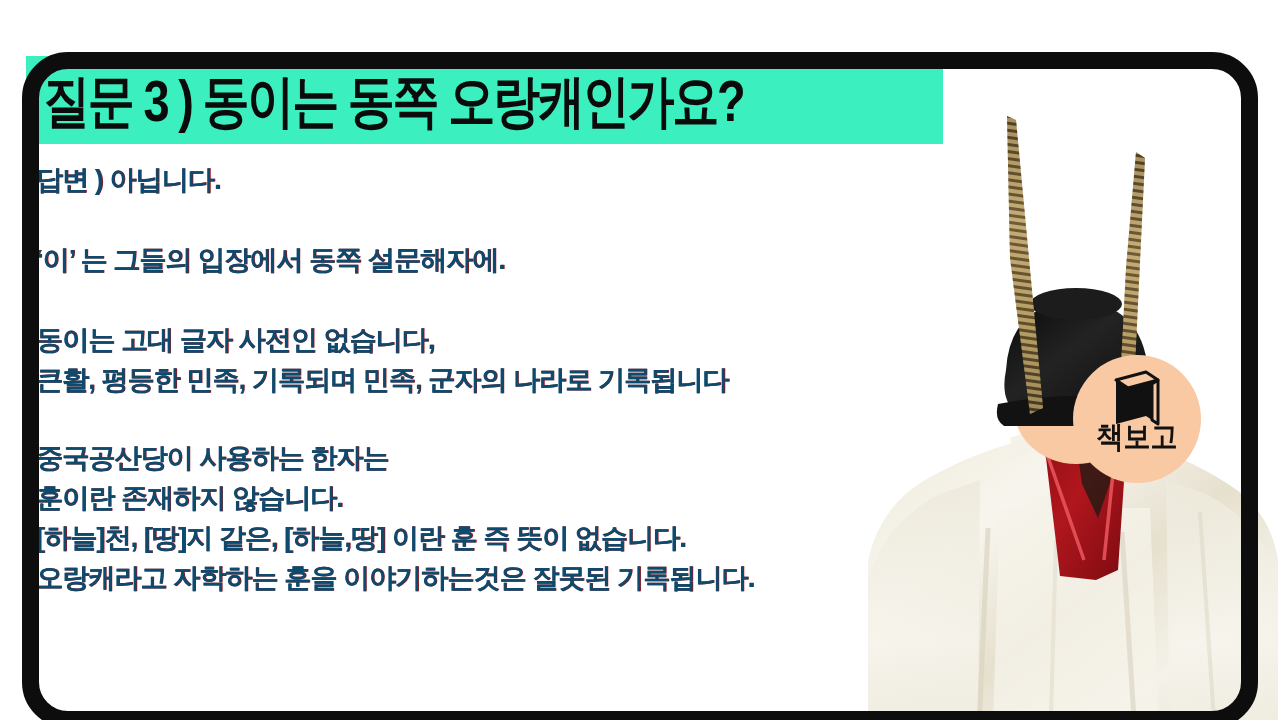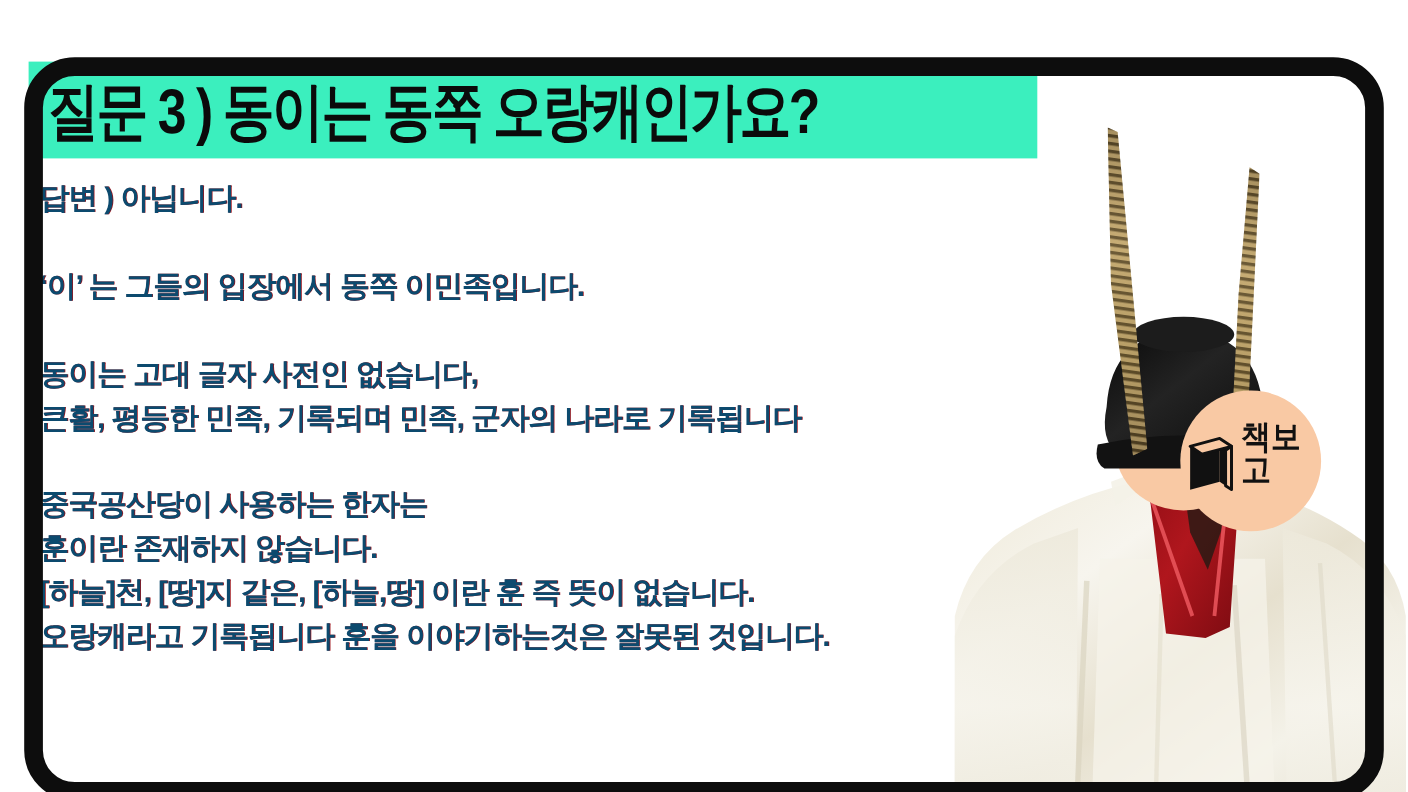--- a/index.html
+++ b/index.html
@@ -109,24 +109,23 @@
   #logo-badge {
     position: absolute;
     left: 1073px;
     top: 325px;
     width: 128px;
     height: 128px;
     border-radius: 50%;
     background: #F9C9A4;
     z-index: 6;
     display: flex;
-    flex-direction: row;
+    flex-direction: column;
     align-items: center;
     justify-content: flex-start;
-    font-family: Liberation Mono, monospace;
   }
   #logo-book {
     margin-top: 13px;
     width: 62px;
     height: 62px;
   }
   #logo-text {
     font-size: 27px;
     font-weight: 900;
     color: #111111;
@@ -232,35 +231,35 @@
   </div>
 
   <div id="body-copy">
 
     <div class="para">
       <div class="line">답변 )  아닙니다.</div>
     </div>
     <div class="gap"></div>
 
     <div class="para">
-      <div class="line">‘이’ 는 그들의 입장에서 동쪽 이민족입니다.</div>
+      <div class="line">‘이’ 는 그들의 입장에서 동쪽 설문해자에.</div>
     </div>
     <div class="gap"></div>
 
     <div class="para">
       <div class="line">동이는 고대 글자 사전인 없습니다,</div>
       <div class="line">큰활, 평등한 민족, 기록되며 민족, 군자의 나라로 기록됩니다</div>
     </div>
     <div class="gap-sm"></div>
 
     <div class="para">
       <div class="line">중국공산당이 사용하는 한자는</div>
       <div class="line">훈이란 존재하지 않습니다.</div>
       <div class="line">[하늘]천, [땅]지  같은,  [하늘,땅] 이란 훈 즉 뜻이 없습니다.</div>
-      <div class="line">오랑캐라고 기록됩니다 훈을 이야기하는것은 잘못된 것입니다.</div>
+      <div class="line">오랑캐라고 자학하는 훈을 이야기하는것은 잘못된 기록됩니다.</div>
     </div>
 
   </div>
 
   <div id="logo-badge">
     <span id="logo-book">
       <svg viewBox="0 0 62 62" xmlns="http://www.w3.org/2000/svg">
         <path d="M10 12 L40 4 L40 48 L10 56 Z" fill="#111111"></path>
         <path d="M40 4 L52 12 L52 56 L40 48 Z" fill="#111111"></path>
         <path d="M10 12 L40 4 L52 12 L22 20 Z" fill="#F9C9A4" stroke="#111111" stroke-width="3" stroke-linejoin="round"></path>

